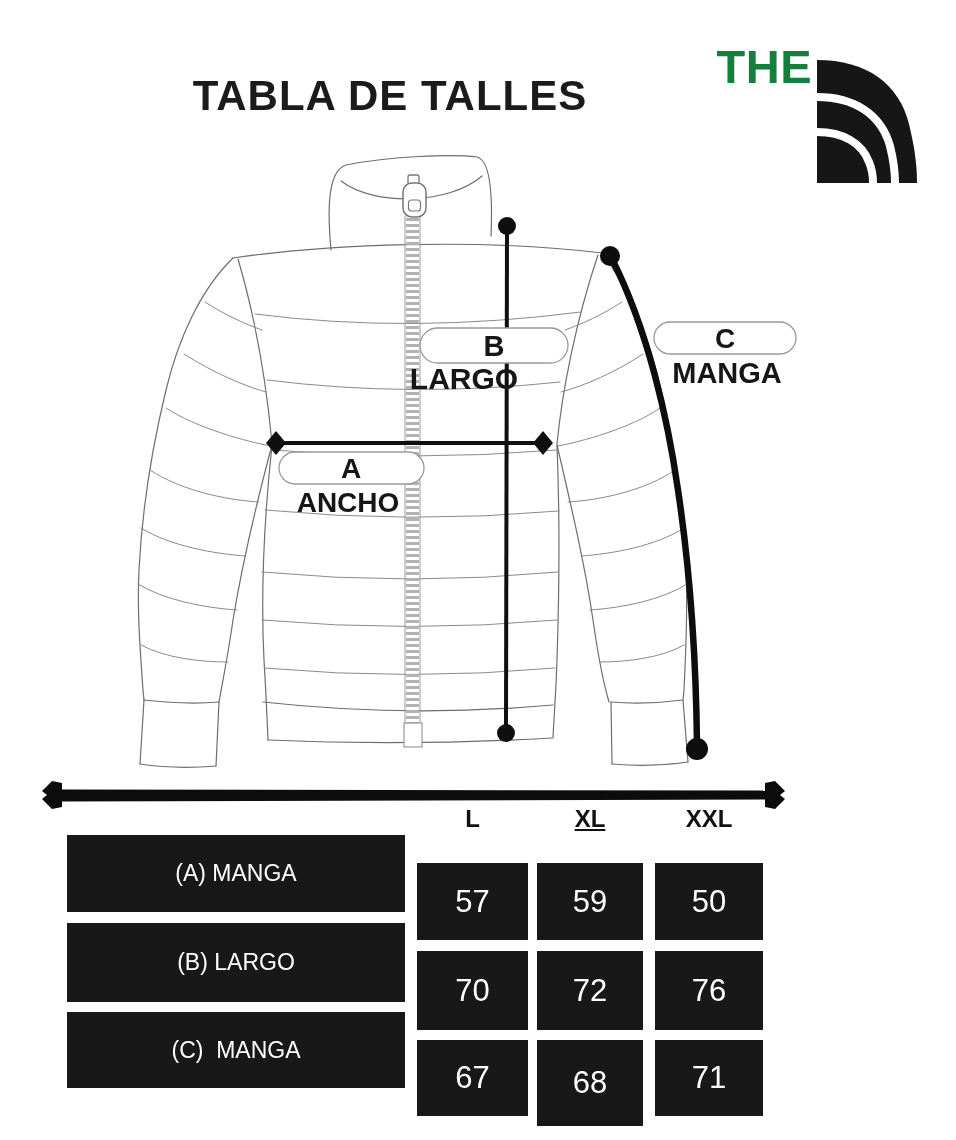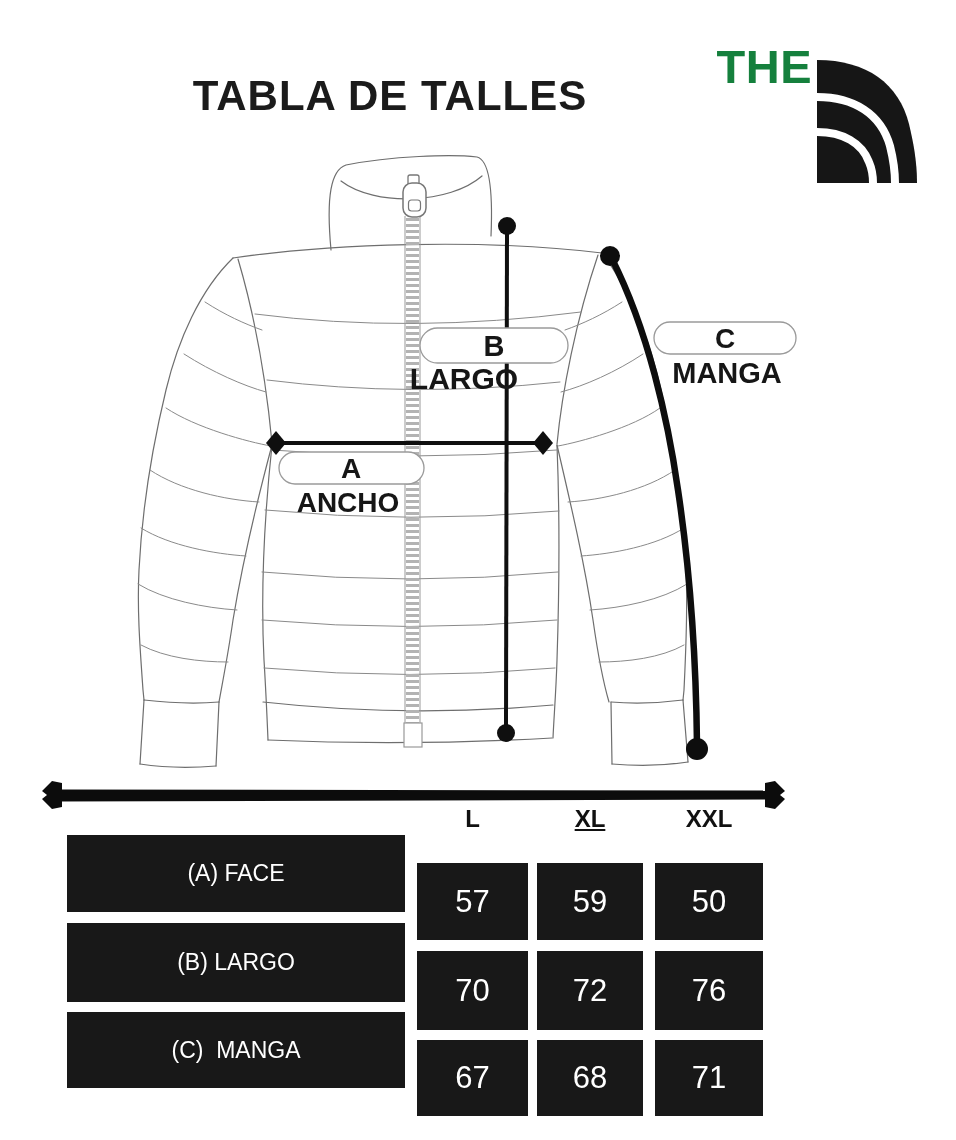--- a/index.html
+++ b/index.html
@@ -163,34 +163,34 @@
     </g>
   </svg>
 
   <div>
 
     <div class="col-header" style="left:417px;top:804px;width:111px;">L</div>
     <div class="col-header" style="left:537px;top:804px;width:106px;text-decoration:underline;">XL</div>
     <div class="col-header" style="left:655px;top:804px;width:108px;">XXL</div>
 
     <div>
-      <div class="cell row-label" style="left:67px;top:835px;width:338px;height:77px;">(A) FACE</div>
+      <div class="cell row-label" style="left:67px;top:835px;width:338px;height:77px;">(A) MANGA</div>
       <div class="cell value" style="left:417px;top:835px;width:111px;height:77px;">57</div>
       <div class="cell value" style="left:537px;top:835px;width:106px;height:77px;">59</div>
       <div class="cell value" style="left:655px;top:835px;width:108px;height:77px;">50</div>
     </div>
 
     <div>
       <div class="cell row-label" style="left:67px;top:923px;width:338px;height:79px;">(B) LARGO</div>
       <div class="cell value" style="left:417px;top:923px;width:111px;height:79px;">70</div>
       <div class="cell value" style="left:537px;top:923px;width:106px;height:79px;">72</div>
       <div class="cell value" style="left:655px;top:923px;width:108px;height:79px;">76</div>
     </div>
 
     <div>
       <div class="cell row-label" style="left:67px;top:1012px;width:338px;height:76px;">(C)  MANGA</div>
       <div class="cell value" style="left:417px;top:1012px;width:111px;height:76px;">67</div>
-      <div class="cell value" style="left:537px;top:1012px;width:106px;height:76px;">68</div>
+      <div class="cell value" style="left:537px;top:1012px;width:106px;height:86px;">68</div>
       <div class="cell value" style="left:655px;top:1012px;width:108px;height:76px;">71</div>
     </div>
   </div>
 
 </div>
 
 </body></html>

